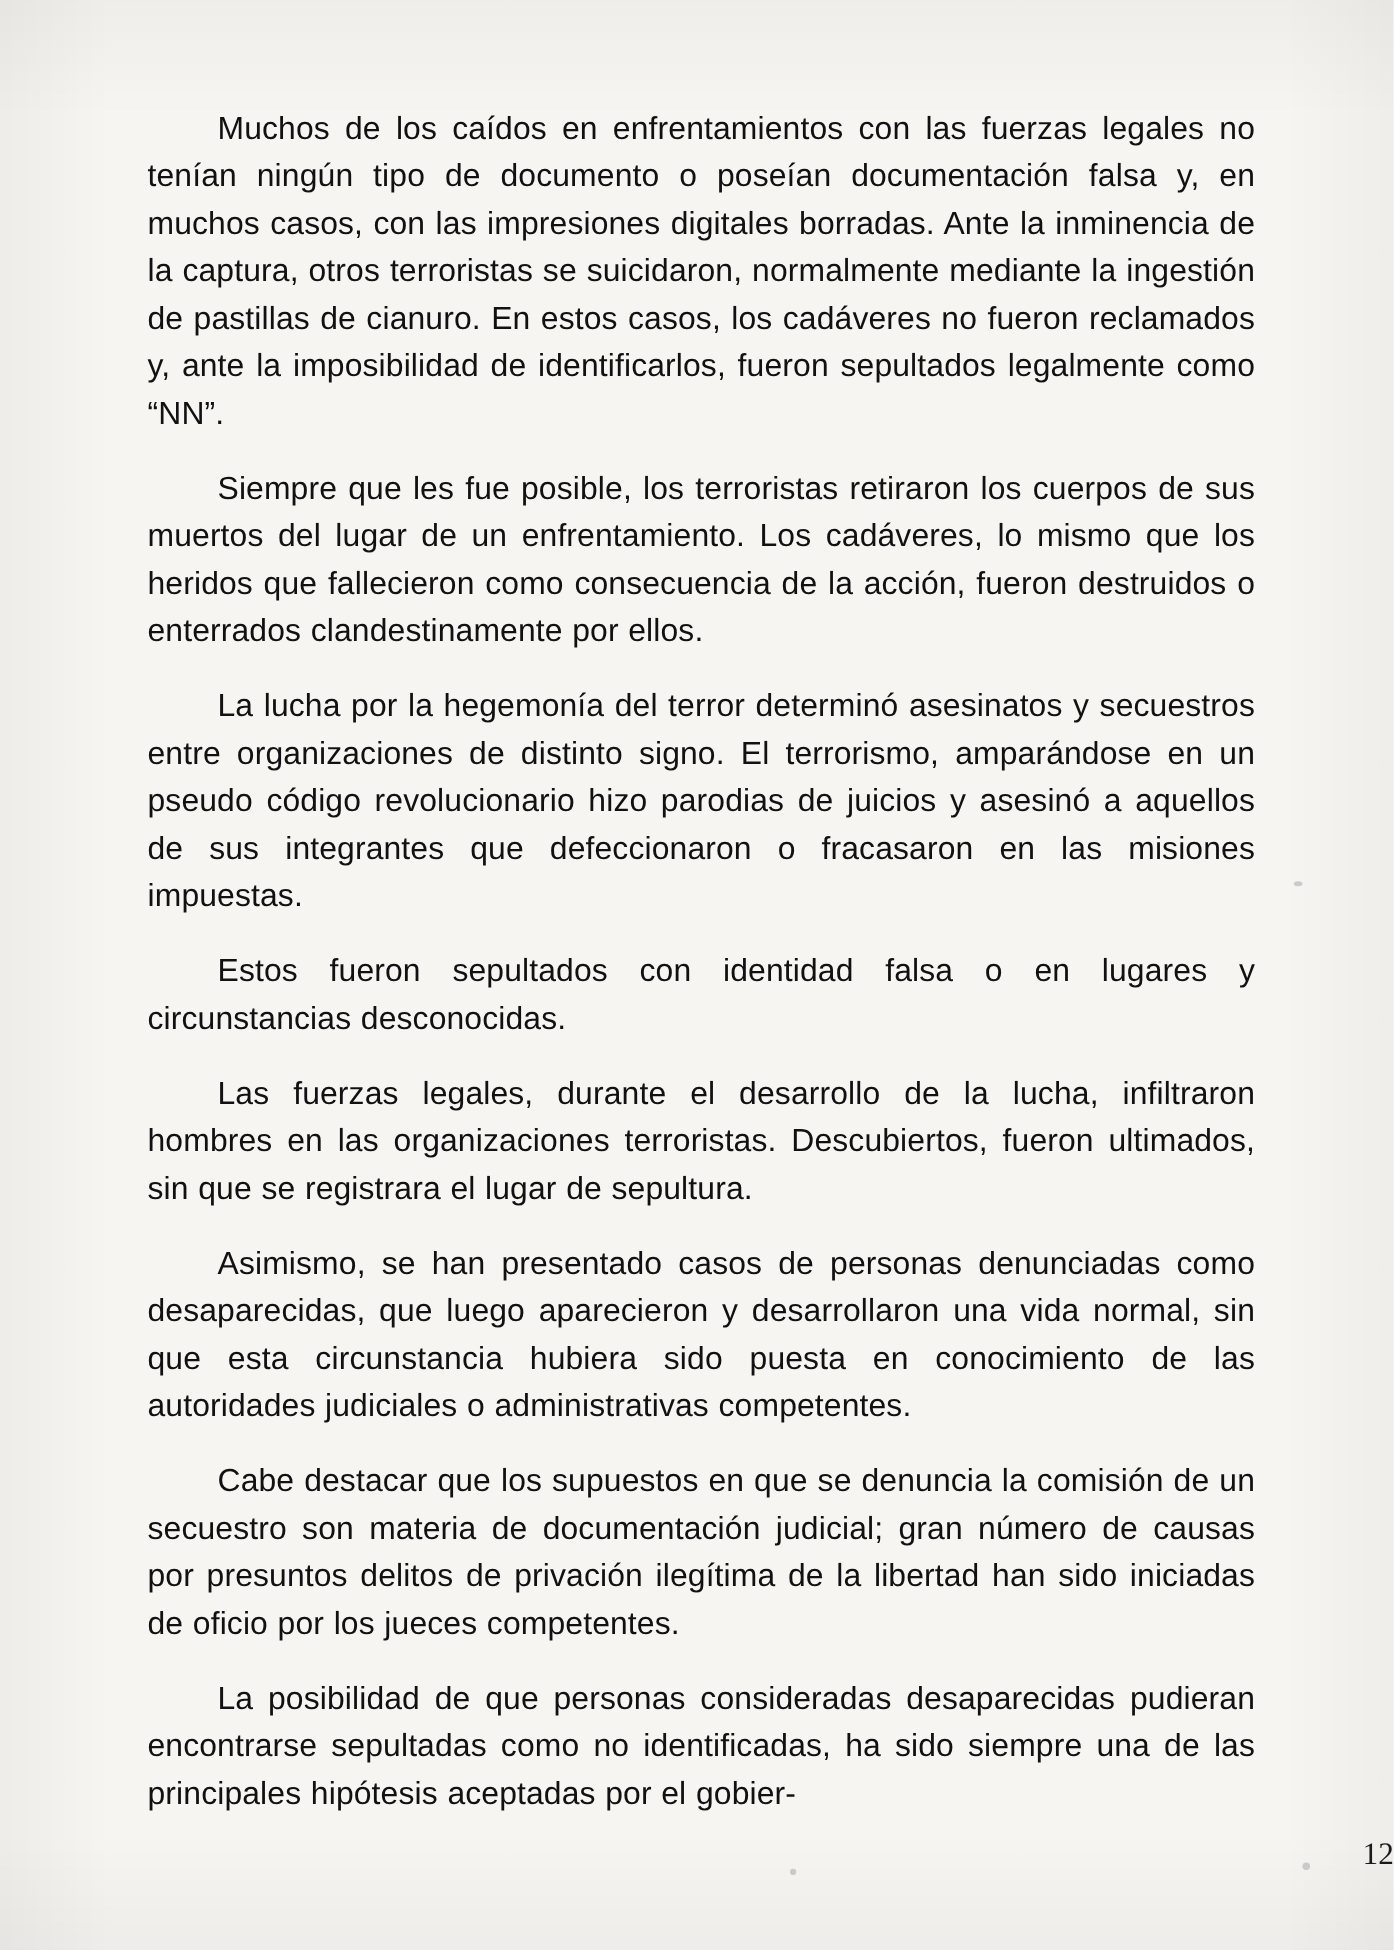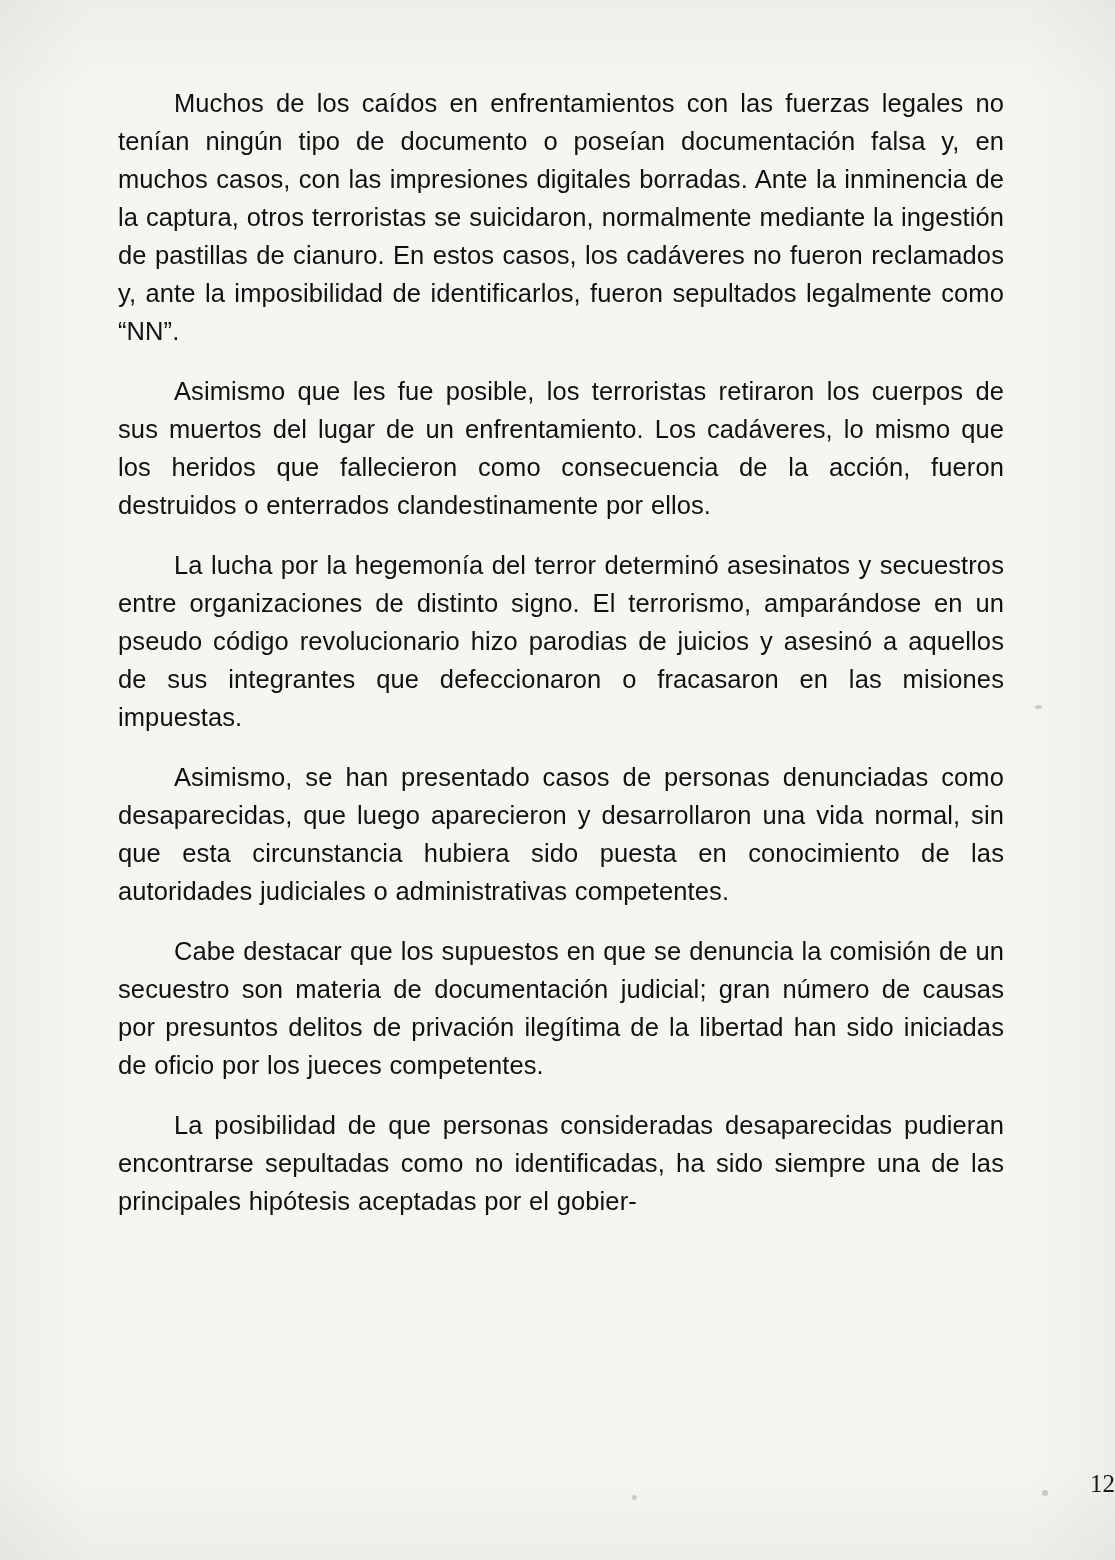--- a/index.html
+++ b/index.html
@@ -62,22 +62,24 @@
     border-radius: 50%;
   }
 </style>
 </head>
 <body>
 
 <div class="page">
 
   <div class="text-column">
     <p class="para">Muchos de los caídos en enfrentamientos con las fuerzas legales no tenían ningún tipo de documento o poseían documentación falsa y, en muchos casos, con las impresiones digitales borradas. Ante la inminencia de la captura, otros terroristas se suicidaron, normalmente mediante la ingestión de pastillas de cianuro. En estos casos, los cadáveres no fueron reclamados y, ante la imposibilidad de identificarlos, fueron sepultados legalmente como “NN”.</p>
-    <p class="para">Asimismo que les fue posible, los terroristas retiraron los cuerpos de sus muertos del lugar de un enfrentamiento. Los cadáveres, lo mismo que los heridos que fallecieron como consecuencia de la acción, fueron destruidos o enterrados clandestinamente por ellos.</p>
+    <p class="para">Siempre que les fue posible, los terroristas retiraron los cuerpos de sus muertos del lugar de un enfrentamiento. Los cadáveres, lo mismo que los heridos que fallecieron como consecuencia de la acción, fueron destruidos o enterrados clandestinamente por ellos.</p>
     <p class="para">La lucha por la hegemonía del terror determinó asesinatos y secuestros entre organizaciones de distinto signo. El terrorismo, amparándose en un pseudo código revolucionario hizo parodias de juicios y asesinó a aquellos de sus integrantes que defeccionaron o fracasaron en las misiones impuestas.</p>
+    <p class="para">Estos fueron sepultados con identidad falsa o en lugares y circunstancias desconocidas.</p>
+    <p class="para">Las fuerzas legales, durante el desarrollo de la lucha, infiltraron hombres en las organizaciones terroristas. Descubiertos, fueron ultimados, sin que se registrara el lugar de sepultura.</p>
     <p class="para">Asimismo, se han presentado casos de personas denunciadas como desaparecidas, que luego aparecieron y desarrollaron una vida normal, sin que esta circunstancia hubiera sido puesta en conocimiento de las autoridades judiciales o administrativas competentes.</p>
     <p class="para">Cabe destacar que los supuestos en que se denuncia la comisión de un secuestro son materia de documentación judicial; gran número de causas por presuntos delitos de privación ilegítima de la libertad han sido iniciadas de oficio por los jueces competentes.</p>
     <p class="para">La posibilidad de que personas consideradas desaparecidas pudieran encontrarse sepultadas como no identificadas, ha sido siempre una de las principales hipótesis aceptadas por el gobier-</p>
   </div>
 
   <div class="folio">12</div>
 
   <div class="speck" style="left:1035px; top:705px; width:7px; height:4px;"></div>
   <div class="speck" style="left:1042px; top:1490px; width:6px; height:6px;"></div>
   <div class="speck" style="left:632px; top:1495px; width:5px; height:5px;"></div>

